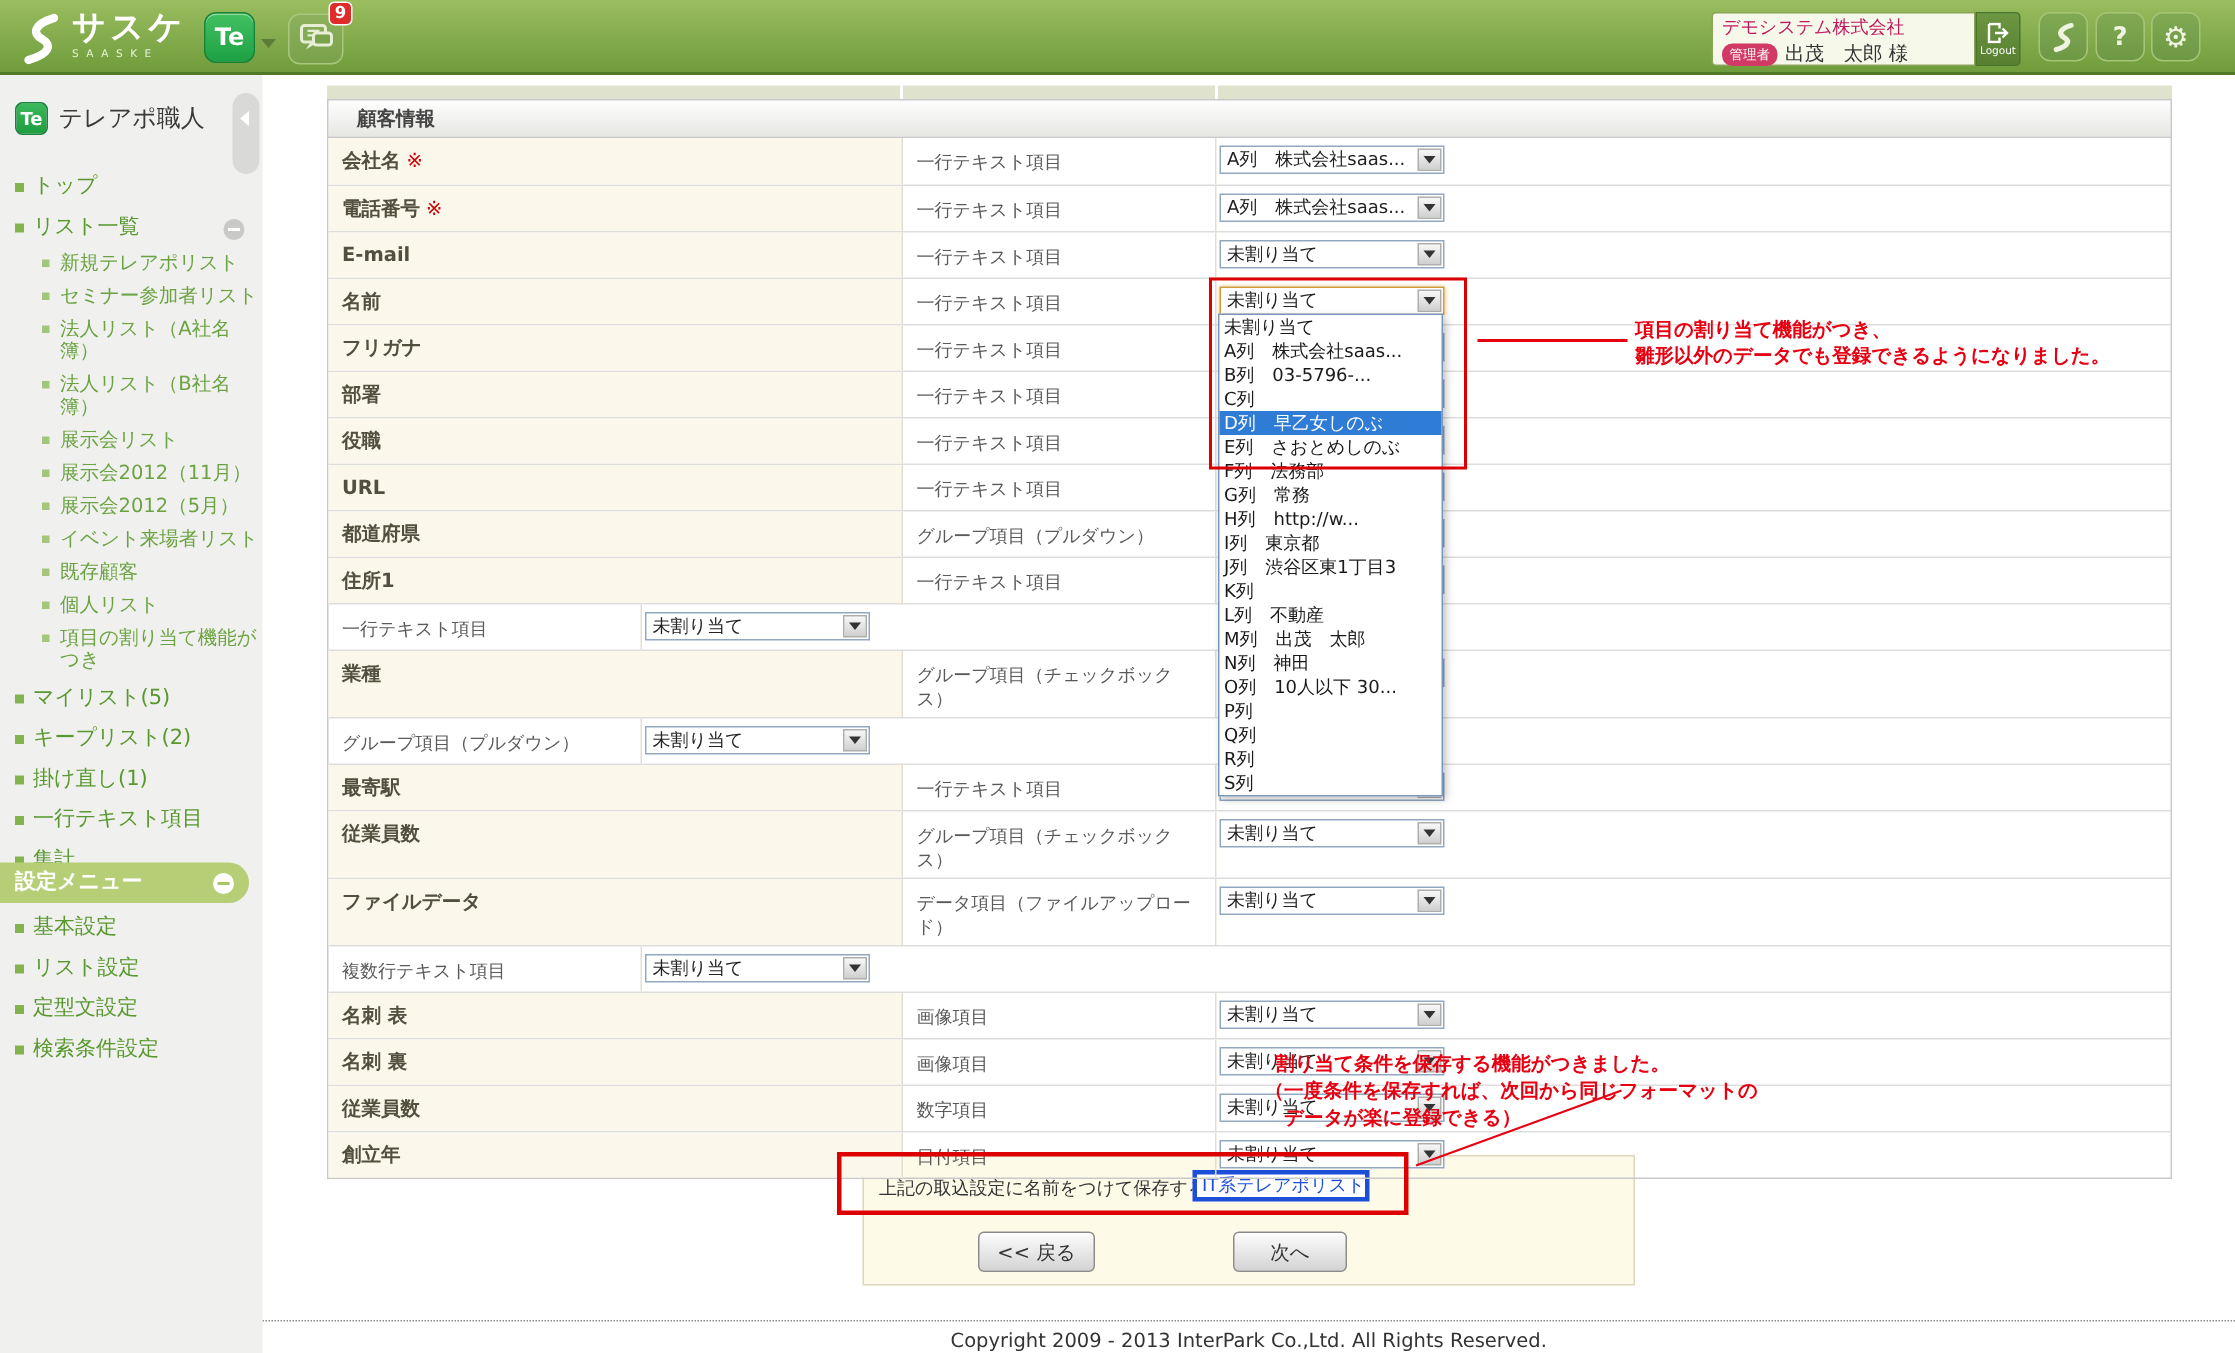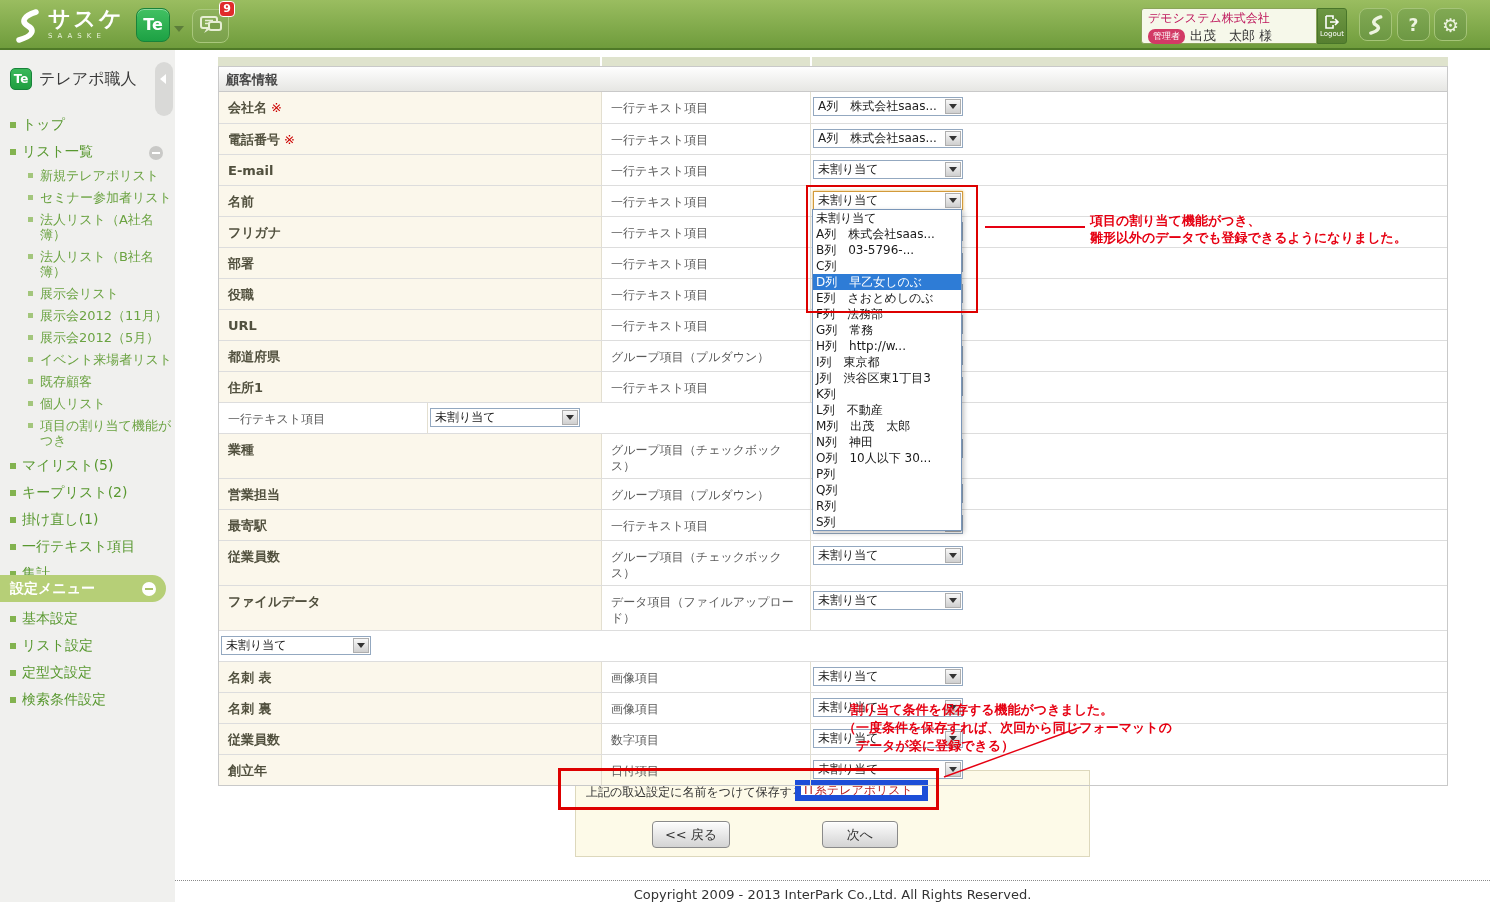--- a/index.html
+++ b/index.html
@@ -78,21 +78,21 @@
   .nav2 { position:absolute; left:0; top:555px; width:175px; }
 
   
   .tablewrap { position:absolute; left:218px; top:57px; width:1230px; z-index:5; }
   .strip { display:flex; height:9px; }
   .strip .sc { background:#dfe3cd; }
   .strip .s1 { width:382px; margin-right:2px; }
   .strip .s2 { width:208px; margin-right:2px; }
   .strip .s3 { flex:1; }
   .sec-head { height:26px; background:linear-gradient(#fefefe,#e6e6e3); border:1px solid #c9c9c9;
-    font-size:13px; font-weight:bold; color:#454545; line-height:25px; padding-left:7px; }
+    font-size:13px; font-weight:bold; color:#454545; line-height:25px; padding-left:19px; }
   .rows { border:1px solid #c9c9c9; border-top:none; }
   .trow { display:flex; min-height:31px; border-top:1px solid #ddd; }
   .trow:first-child { border-top:none; }
   .trow .c1 { width:383px; background:#fbf7eb; border-right:1px solid #e3dfd0; padding:8px 4px 4px 9px;
     font-size:13px; font-weight:bold; color:#51503e; line-height:15px; }
   .trow .c1 .req { color:#cc0000; font-weight:normal; margin-left:4px; }
   .trow .c2 { width:209px; border-right:1px solid #e3dfd0; padding:8px 6px 4px 9px; font-size:12px;
     color:#5a5a5a; line-height:16px; word-break:break-all; }
   .trow .c3 { flex:1; padding:5px 0 0 2px; }
   .selectbox { position:relative; width:150px; height:19px; background:#fff; border:1px solid #93a8c0; cursor:pointer; }
@@ -118,22 +118,22 @@
   .conn-svg { position:absolute; left:0; top:0; width:1490px; height:902px; z-index:35; pointer-events:none; }
   .note { position:absolute; color:#e60012; font-weight:bold; font-size:13px; z-index:36; }
   .note1 { left:1090px; top:212px; line-height:17px; }
   .note2 { left:843px; top:701px; line-height:18px; }
   .note2 .n2l1 { padding-left:7px; }
 
   
   .savebox { position:absolute; left:575px; top:770px; width:515px; height:87px; background:#fdfae8;
     border:1px solid #ddd8bc; z-index:4; }
   .savebox .slabel { position:absolute; left:10px; top:13px; font-size:12px; color:#333; }
-  .savebox input { position:absolute; left:219px; top:9px; width:133px; height:21px; border:6px solid #1d4ed8;
-    font-size:12px; padding:0 3px; color:#b91c1c; font-family:"DejaVu Sans", sans-serif; }
+  .savebox input { position:absolute; left:219px; top:9px; width:118px; height:21px; border:3px solid #1d4ed8;
+    font-size:12px; padding:0 3px; color:#1d4ed8; font-family:"DejaVu Sans", sans-serif; }
   .redbox2 { position:absolute; left:558px; top:768px; width:381px; height:42px; border:3px solid #dd0000;
     z-index:6; pointer-events:none; }
   .pbtn { position:absolute; top:821px; height:27px; background:linear-gradient(#fdfdfd,#d3d3d3);
     border:1px solid #8a8a8a; border-radius:4px; font-size:13px; color:#333; cursor:pointer; z-index:7;
     font-family:"DejaVu Sans", sans-serif; box-shadow:inset 0 1px 0 #fff; }
   .btn-back { left:652px; width:78px; }
   .btn-next { left:822px; width:76px; }
 
   
   .foot-line { position:absolute; left:175px; top:880px; width:1315px; border-top:1px dotted #8a8a8a; }
@@ -353,21 +353,20 @@
           <div class="c1"><div style="display: inline;">業種</div></div>
           <div class="c2">グループ項目（チェックボックス）</div>
           <div class="c3">
             <div class="selectbox">
               <div class="val">未割り当て</div>
               <div class="sarrow"></div>
             </div>
           </div>
         </div>
         <div class="trow">
-          <div class="c1"><div style="display: inline;">営業担当</div></div>
           <div class="c2">グループ項目（プルダウン）</div>
           <div class="c3">
             <div class="selectbox">
               <div class="val">未割り当て</div>
               <div class="sarrow"></div>
             </div>
           </div>
         </div>
         <div class="trow">
           <div class="c1"><div style="display: inline;">最寄駅</div></div>
@@ -393,20 +392,21 @@
           <div class="c1"><div style="display: inline;">ファイルデータ</div></div>
           <div class="c2">データ項目（ファイルアップロード）</div>
           <div class="c3">
             <div class="selectbox">
               <div class="val">未割り当て</div>
               <div class="sarrow"></div>
             </div>
           </div>
         </div>
         <div class="trow">
+          <div class="c2">複数行テキスト項目</div>
           <div class="c3">
             <div class="selectbox">
               <div class="val">未割り当て</div>
               <div class="sarrow"></div>
             </div>
           </div>
         </div>
         <div class="trow">
           <div class="c1"><div style="display: inline;">名刺 表</div></div>
           <div class="c2">画像項目</div>

